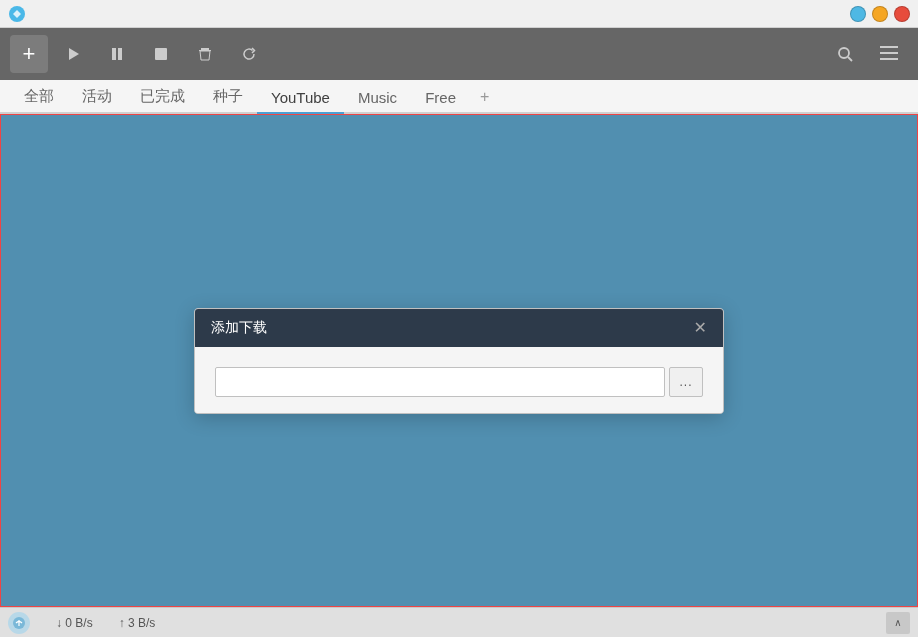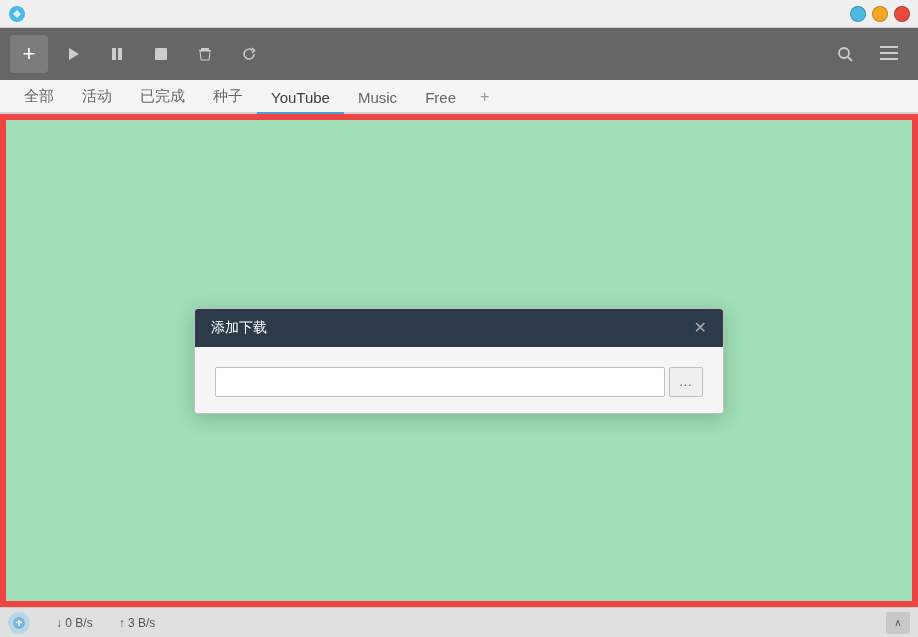--- a/index.html
+++ b/index.html
@@ -113,22 +113,22 @@
       padding: 6px 10px;
       color: #999;
       cursor: pointer;
       font-size: 16px;
     }
 
     
     #main-content {
       width: 100%;
       height: calc(637px - 28px - 52px - 34px - 30px);
-      background: #86efac;
-      border: 6px solid #ef4444;
+      background: #0369a1;
+      border: 1px solid #ef4444;
       position: relative;
       overflow: hidden;
       padding-left: 16px;
     }
 
     
     #dialog-overlay {
       position: absolute;
       top: 0; left: 0; right: 0; bottom: 0;
       background: rgba(200,200,200,0.4);

